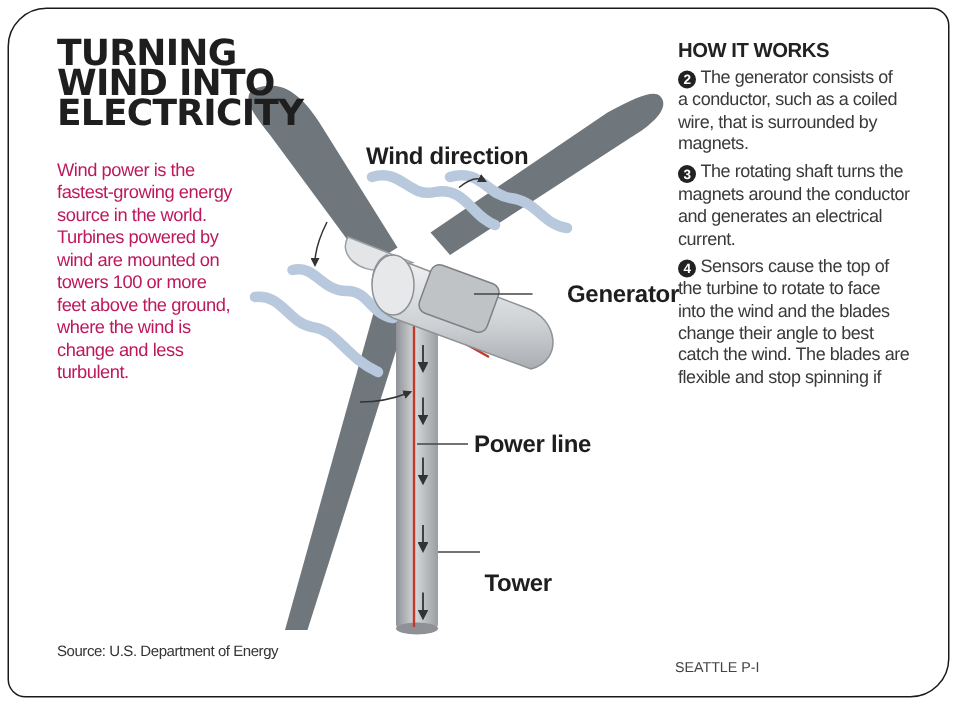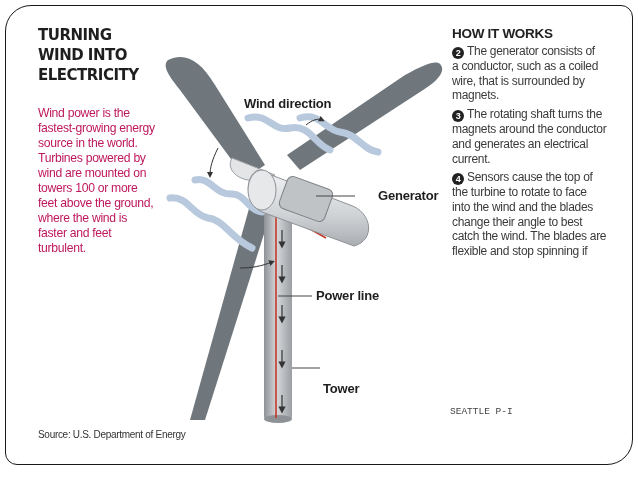--- a/index.html
+++ b/index.html
@@ -5,21 +5,21 @@
   html, body { margin:0; padding:0; background:#ffffff; }
   body { width:638px; height:479px; position:relative; overflow:hidden; font-family:"Liberation Sans", sans-serif; }
   .frame {
     position:absolute; left:5px; top:5px; width:626px; height:458px;
     border:1.5px solid #1a1a1a;
     border-radius:26px 12px 26px 12px;
     background:#ffffff;
   }
   .title {
     position:absolute; left:38px; top:25px; width:170px;
-    font-family:"DejaVu Sans", sans-serif; font-weight:bold; font-size:15px; line-height:20px;
+    font-family:"DejaVu Sans", sans-serif; font-weight:bold; font-size:24px; line-height:20px;
     color:#1e1e1e; letter-spacing:-0.5px; margin:0;
   }
   .title span { display:block; }
   .intro {
     position:absolute; left:38px; top:106px; width:140px;
     font-family:"Liberation Sans", sans-serif; font-size:12.2px; line-height:15px; color:#be185d;
     letter-spacing:-0.3px;
   }
   .intro span { display:block; white-space:nowrap; }
   .how {
@@ -32,24 +32,24 @@
   .step { font-size:12px; line-height:14.7px; color:#3a3a3a; margin-bottom:4px; letter-spacing:-0.3px; }
   .step .ln { display:block; white-space:nowrap; }
   .num {
     display:inline-block; width:12px; height:12px; border-radius:50%; background:#222; color:#fff;
     font-size:9px; font-weight:bold; text-align:center; line-height:12px; margin-right:3px; vertical-align:-1px;
   }
   .source {
     position:absolute; left:38px; top:429px; font-size:10px; color:#333; letter-spacing:-0.3px;
   }
   .credit {
-    position:absolute; left:450px; top:406px; font-family:Liberation Mono, monospace; font-size:9.5px; color:#444;
+    position:absolute; left:450px; top:440px; font-family:Liberation Sans, sans-serif; font-size:9.5px; color:#444;
   }
   .label {
-    position:absolute; font-weight:bold; font-size:13px; color:#1e1e1e; letter-spacing:-0.2px; white-space:nowrap;
+    position:absolute; font-weight:bold; font-size:16px; color:#1e1e1e; letter-spacing:-0.2px; white-space:nowrap;
   }
   svg.art { position:absolute; left:0; top:0; }
 </style>
 </head>
 <body>
 
 <div class="frame"></div>
 
 <svg class="art" width="638" height="479" viewBox="0 0 638 479">
   <defs>
@@ -131,21 +131,21 @@
 
 <div class="intro">
   <span>Wind power is the</span>
   <span>fastest-growing energy</span>
   <span>source in the world.</span>
   <span>Turbines powered by</span>
   <span>wind are mounted on</span>
   <span>towers 100 or more</span>
   <span>feet above the ground,</span>
   <span>where the wind is</span>
-  <span>faster and feet</span>
+  <span>change and less</span>
   <span>turbulent.</span>
 </div>
 
 <div class="label" style="left:244px; top:96px;">Wind direction</div>
 <div class="label" style="left:358px; top:188px;margin-left:20px;">Generator</div>
 <div class="label" style="left:316px; top:288px;">Power line</div>
 <div class="label" style="left:323px; top:381px;">Tower</div>
 
 <div class="how">
   <h2>HOW IT WORKS</h2>

